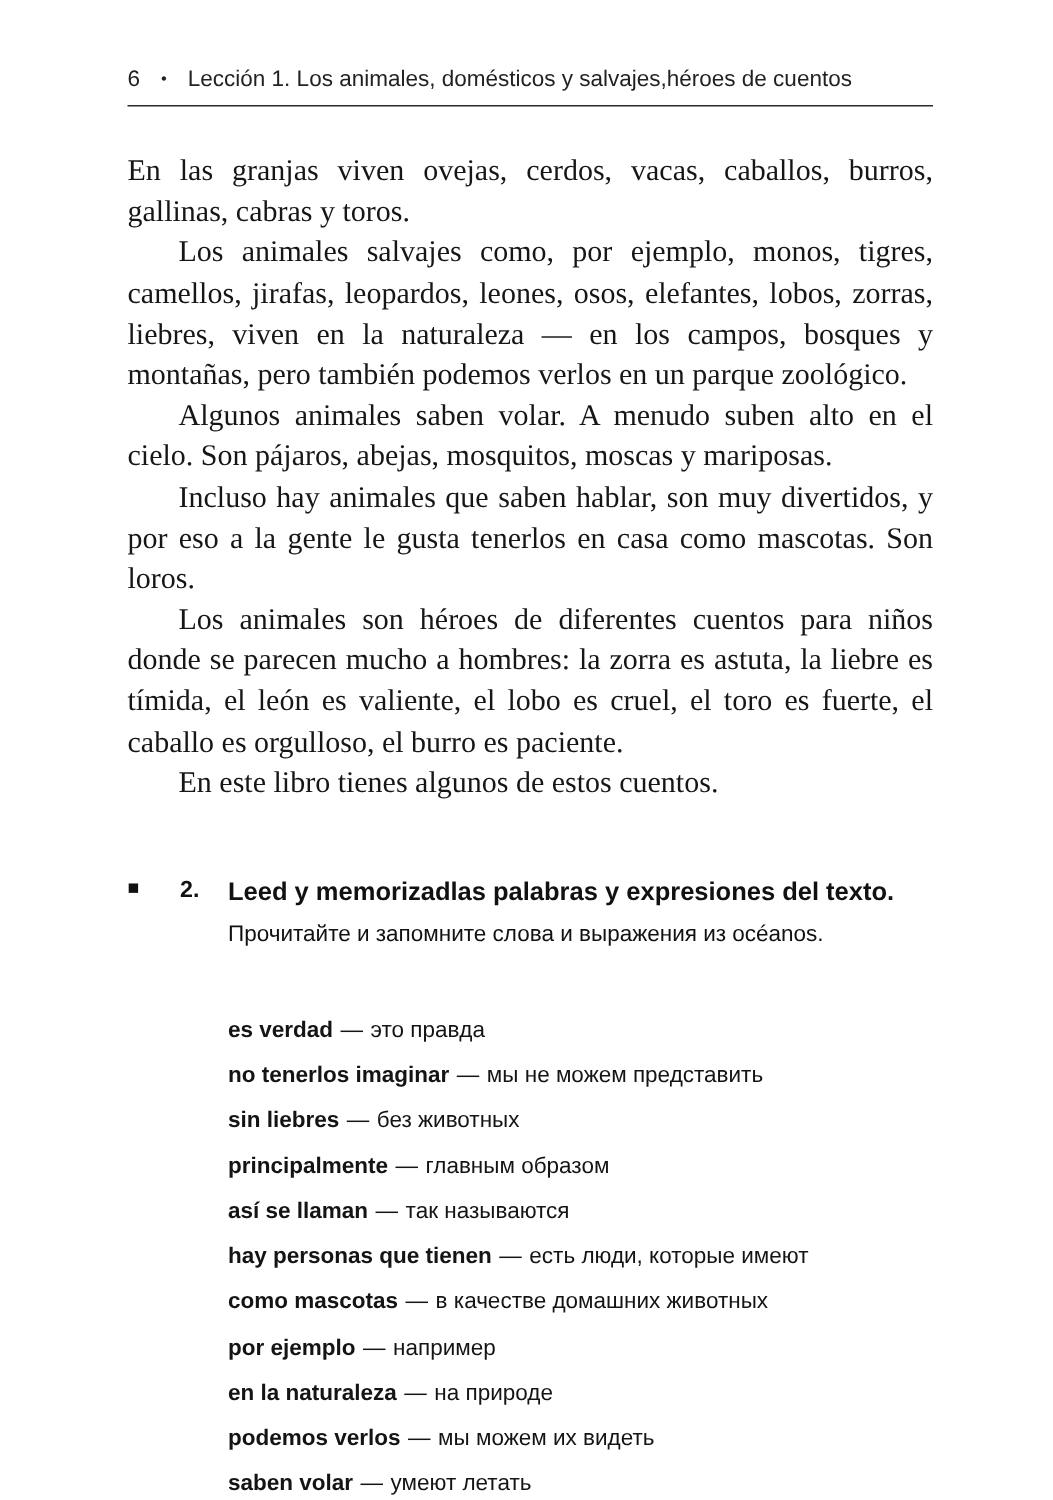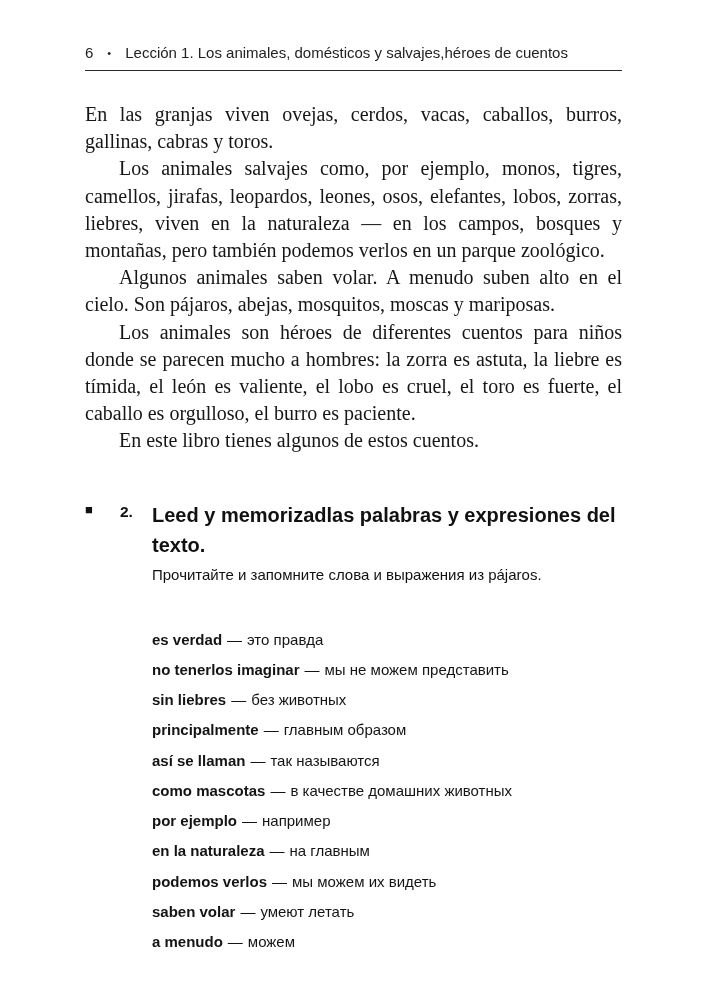--- a/index.html
+++ b/index.html
@@ -57,21 +57,21 @@
   .ex-number {
     width: 32px;
     flex: 0 0 32px;
     font-weight: bold;
     font-size: 15.5px;
     line-height: 1.5;
   }
   .ex-content { flex: 1; }
   .ex-title {
     font-weight: bold;
-    font-size: 20px;
+    font-size: 17px;
     line-height: 1.5;
   }
   .ex-subtitle {
     font-weight: normal;
     font-size: 15px;
     line-height: 1.55;
     margin-top: 3px;
   }
   
   .vocab { margin-top: 44px; }
@@ -93,56 +93,60 @@
     <span class="page-number">6</span>
     <span class="header-sep">•</span>
     <span class="header-title">Lección 1. Los animales, domésticos y salvajes,héroes de cuentos</span>
   </div>
   <div class="header-divider"></div>
 
   <div class="body-text">
     <p class="para first">En las granjas viven ovejas, cerdos, vacas, caballos, burros, gallinas, cabras y toros.</p>
     <p class="para">Los animales salvajes como, por ejemplo, monos, tigres, camellos, jirafas, leopardos, leones, osos, elefantes, lobos, zorras, liebres, viven en la naturaleza — en los campos, bosques y montañas, pero también podemos verlos en un parque zoológico.</p>
     <p class="para">Algunos animales saben volar. A menudo suben alto en el cielo. Son pájaros, abejas, mosquitos, moscas y mariposas.</p>
+    <p class="para">Incluso hay animales que saben hablar, son muy divertidos, y por eso a la gente le gusta tenerlos en casa como mascotas. Son loros.</p>
     <p class="para">Los animales son héroes de diferentes cuentos para niños donde se parecen mucho a hombres: la zorra es astuta, la liebre es tímida, el león es valiente, el lobo es cruel, el toro es fuerte, el caballo es orgulloso, el burro es paciente.</p>
     <p class="para">En este libro tienes algunos de estos cuentos.</p>
   </div>
 
   <div class="exercise">
     <div class="exercise-head">
       <span class="ex-bullet">■</span>
       <span class="ex-number">2.</span>
       <div class="ex-content">
         <div class="ex-title">Leed y memorizadlas palabras y expresiones del texto.</div>
-        <div class="ex-subtitle">Прочитайте и запомните слова и выражения из pájaros.</div>
+        <div class="ex-subtitle">Прочитайте и запомните слова и выражения из océanos.</div>
 
         <div class="vocab">
           <p class="vocab-row">
             <span class="vocab-term">es verdad</span><span class="vocab-sep">—</span><span class="vocab-translation">это правда</span>
           </p>
           <p class="vocab-row">
             <span class="vocab-term">no tenerlos imaginar</span><span class="vocab-sep">—</span><span class="vocab-translation">мы не можем представить</span>
           </p>
           <p class="vocab-row">
             <span class="vocab-term">sin liebres</span><span class="vocab-sep">—</span><span class="vocab-translation">без животных</span>
           </p>
           <p class="vocab-row">
             <span class="vocab-term">principalmente</span><span class="vocab-sep">—</span><span class="vocab-translation">главным образом</span>
           </p>
           <p class="vocab-row">
             <span class="vocab-term">así se llaman</span><span class="vocab-sep">—</span><span class="vocab-translation">так называются</span>
           </p>
           <p class="vocab-row">
+            <span class="vocab-term">hay personas que tienen</span><span class="vocab-sep">—</span><span class="vocab-translation">есть люди, которые имеют</span>
+          </p>
+          <p class="vocab-row">
             <span class="vocab-term">como mascotas</span><span class="vocab-sep">—</span><span class="vocab-translation">в качестве домашних животных</span>
           </p>
           <p class="vocab-row">
             <span class="vocab-term">por ejemplo</span><span class="vocab-sep">—</span><span class="vocab-translation">например</span>
           </p>
           <p class="vocab-row">
-            <span class="vocab-term">en la naturaleza</span><span class="vocab-sep">—</span><span class="vocab-translation">на главным</span>
+            <span class="vocab-term">en la naturaleza</span><span class="vocab-sep">—</span><span class="vocab-translation">на природе</span>
           </p>
           <p class="vocab-row">
             <span class="vocab-term">podemos verlos</span><span class="vocab-sep">—</span><span class="vocab-translation">мы можем их видеть</span>
           </p>
           <p class="vocab-row">
             <span class="vocab-term">saben volar</span><span class="vocab-sep">—</span><span class="vocab-translation">умеют летать</span>
           </p>
           <p class="vocab-row">
             <span class="vocab-term">a menudo</span><span class="vocab-sep">—</span><span class="vocab-translation">можем</span>
           </p>

